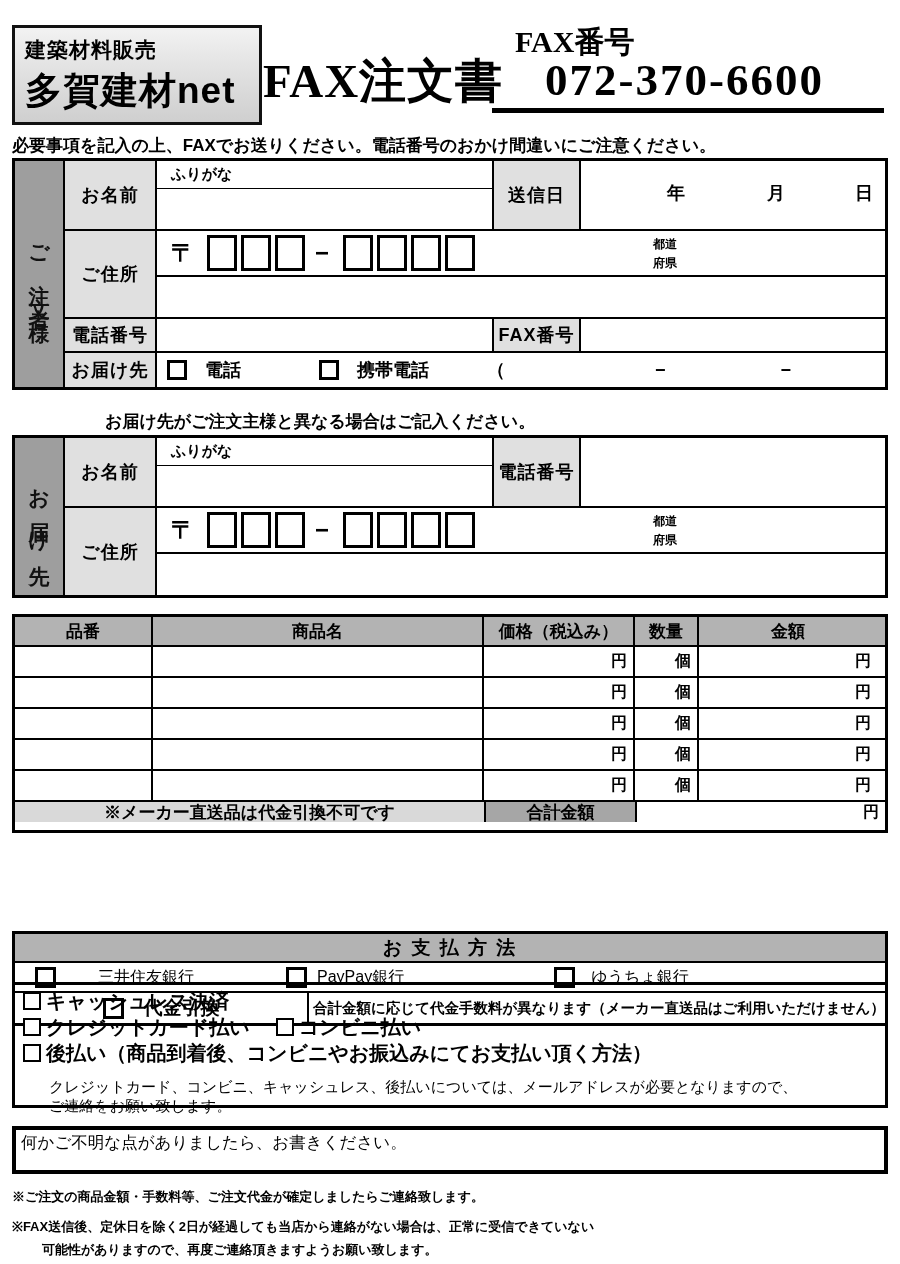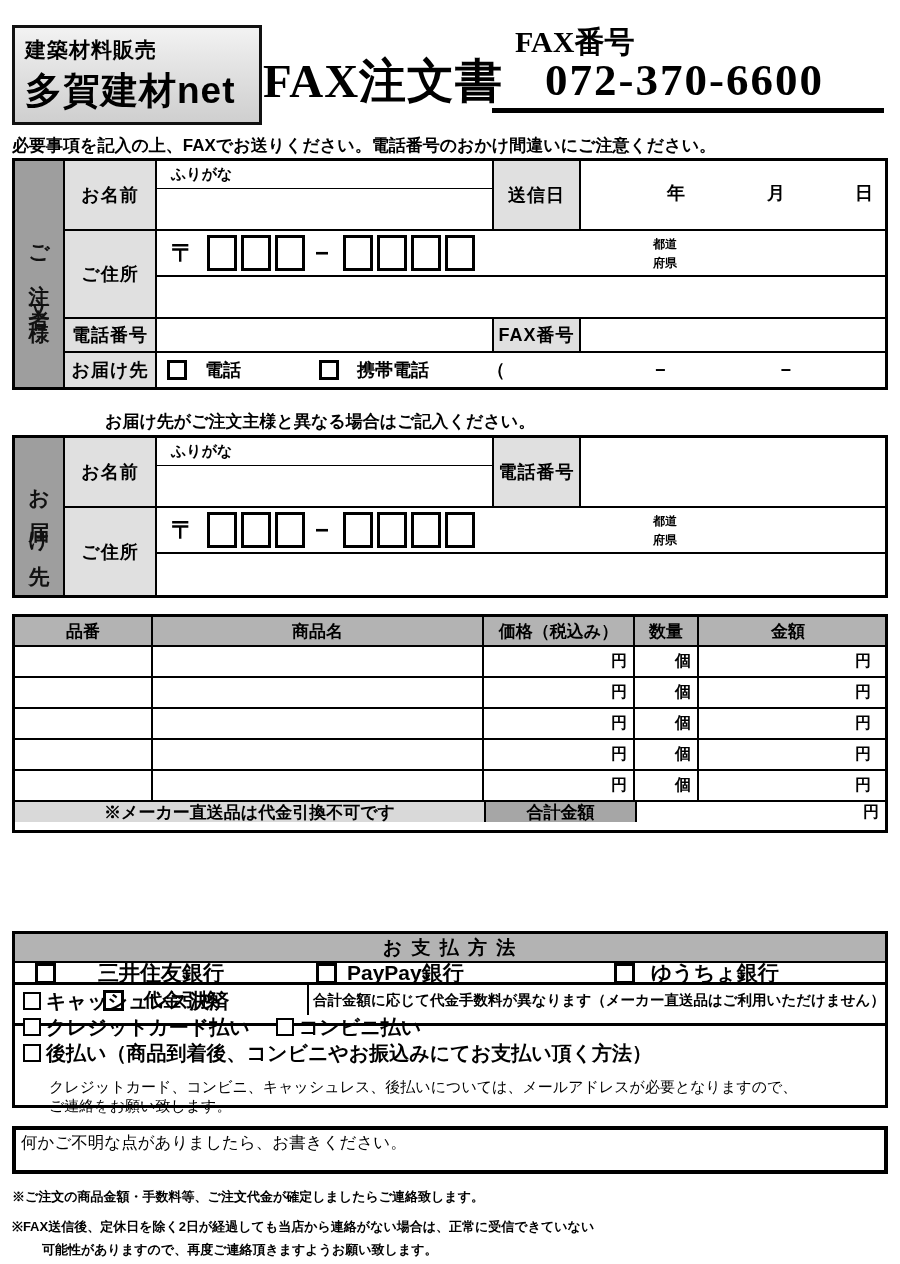--- a/index.html
+++ b/index.html
@@ -109,22 +109,22 @@
   .f-total { width:151px; background:#a6a6a6; display:flex; align-items:center;
     justify-content:center; font-size:17px; font-weight:bold; }
   .f-amt { flex:1; display:flex; align-items:center; justify-content:flex-end;
     padding-right:6px; font-size:16px; font-weight:bold; }
 
   
   .t4 { flex-direction:column; }
   .pay-title { height:29px; background:#b3b3b3; border-bottom:2px solid #000;
     display:flex; align-items:center; justify-content:center;
     font-size:19px; font-weight:bold; letter-spacing:2px; }
-  .pay-row1 { height:22px; border-bottom:2px solid #000; display:flex; align-items:center;
-    font-size:21px; font-weight:bold; }
+  .pay-row1 { height:30px; border-bottom:2px solid #000; display:flex; align-items:center;
+    font-size:16px; font-weight:normal; }
   .pay-row1 .cbox { width:21px; height:21px; }
   .pay-row2 { height:30px; display:flex; }
   .cod-cell { width:294px; border-right:2px solid #000; display:flex;
     align-items:center; justify-content:center; gap:20px;
     font-size:19px; font-weight:bold; }
   .cod-cell .cbox { width:21px; height:21px; }
   .cod-note { flex:1; display:flex; align-items:center; padding-left:4px;
     font-size:14.5px; font-weight:bold; }
 
   

